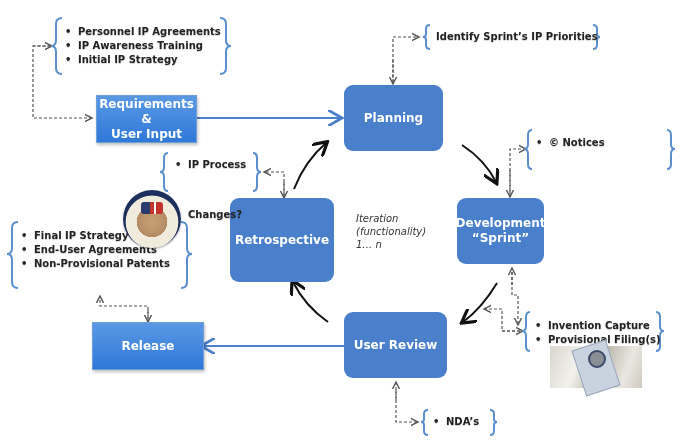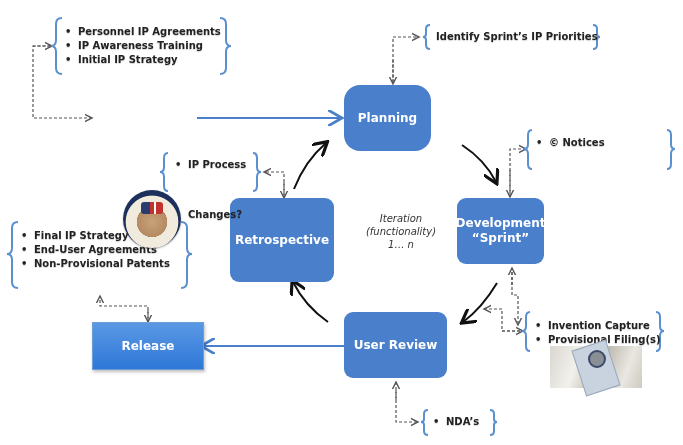--- a/index.html
+++ b/index.html
@@ -10,21 +10,21 @@
     color:#ffffff; font-weight:bold; font-size:12px; line-height:15px; box-sizing:border-box; }
   .rounded { background:#4a7fcb; border-radius:9px; }
   .square { background:linear-gradient(#5a98e4,#2f78d8); border:1px solid #6a9fd8; box-shadow:1px 2px 3px rgba(0,0,0,0.25); }
   .note { position:absolute; font-size:10px; font-weight:bold; color:#222; line-height:14px;
     text-shadow:0 1px 1px rgba(0,0,0,0.18); }
   .note ul { margin:0; padding:0; list-style:none; }
   .note li { position:relative; padding-left:16px; white-space:nowrap; }
   .note li::before { content:"•"; position:absolute; left:3px; top:0; }
   .note.plain li { padding-left:0; }
   .note.plain li::before { content:""; }
-  .center-label { position:absolute; font-style:italic; color:#333; font-size:10px; line-height:13px; text-align:center; }
+  .center-label { position:absolute; font-style:italic; color:#333; font-size:10px; line-height:13px; }
   .img-seal { position:absolute; width:58px; height:58px; border-radius:50%;
     background:radial-gradient(circle at 50% 55%, #c9a27a 0%, #b48a62 35%, #f1ebdd 36%, #f1ebdd 60%, #1d2f5c 62%, #1d2f5c 100%);
     box-shadow:0 1px 2px rgba(0,0,0,0.3); }
   .img-seal::after { content:""; position:absolute; left:18px; top:12px; width:22px; height:12px;
     background:linear-gradient(90deg,#2a3c6e 40%,#c3332e 40%,#c3332e 60%,#ffffff 60%,#ffffff 70%,#c3332e 70%); border-radius:3px; }
   .img-doc { position:absolute; width:92px; height:42px;
     background:linear-gradient(110deg,#d9d6cf 0%,#f2f1ec 30%,#bfbab0 55%,#e9e7e1 80%,#cfcac0 100%); }
   .img-doc::before { content:""; position:absolute; left:28px; top:-2px; width:34px; height:46px;
     background:#c9d3e0; transform:rotate(-18deg); border:1px solid #9aa6b8; }
   .img-doc::after { content:""; position:absolute; left:38px; top:4px; width:14px; height:14px; border-radius:50%;
@@ -86,21 +86,24 @@
       <path d="M656,312 Q660,312 660,317 L660,326 Q660,331 664,331 Q660,331 660,336 L660,346 Q660,351 656,351"></path>
       <path d="M428,410 Q424,410 424,414 L424,419 Q424,422 421,422 Q424,422 424,425 L424,431 Q424,435 428,435"></path>
       <path d="M490,410 Q494,410 494,414 L494,419 Q494,422 497,422 Q494,422 494,425 L494,431 Q494,435 490,435"></path>
       <path d="M168,153 Q164,153 164,158 L164,167 Q164,172 160,172 Q164,172 164,177 L164,186 Q164,191 168,191"></path>
       <path d="M253,153 Q257,153 257,158 L257,167 Q257,172 261,172 Q257,172 257,177 L257,186 Q257,191 253,191"></path>
       <path d="M18,222 Q12,222 12,228 L12,248 Q12,254 7,254 Q12,254 12,260 L12,282 Q12,288 18,288"></path>
       <path d="M181,222 Q187,222 187,228 L187,248 Q187,254 192,254 Q187,254 187,260 L187,282 Q187,288 181,288"></path>
     </g>
   </svg>
 
-  <div class="node rounded" style="left:344px;top:85px;width:87px;height:66px;border-radius:16px;">Planning</div>
+  <div class="node square" style="left:96px;top:95px;width:101px;height:48px;white-space:pre-line;">Requirements
+&amp;
+User  Input</div>
+  <div class="node rounded" style="left:344px;top:85px;width:99px;height:66px;">Planning</div>
   <div class="node rounded" style="left:457px;top:198px;width:87px;height:66px;white-space:pre-line;">Development
 “Sprint”</div>
   <div class="node rounded" style="left:344px;top:312px;width:103px;height:66px;">User Review</div>
   <div class="node rounded" style="left:230px;top:198px;width:104px;height:84px;">Retrospective</div>
   <div class="node square" style="left:92px;top:322px;width:112px;height:48px;">Release</div>
 
   <div class="center-label" style="left:356px;top:212px;width:90px;">
     <div>Iteration</div>
     <div>(functionality)</div>
     <div>1… n</div>

